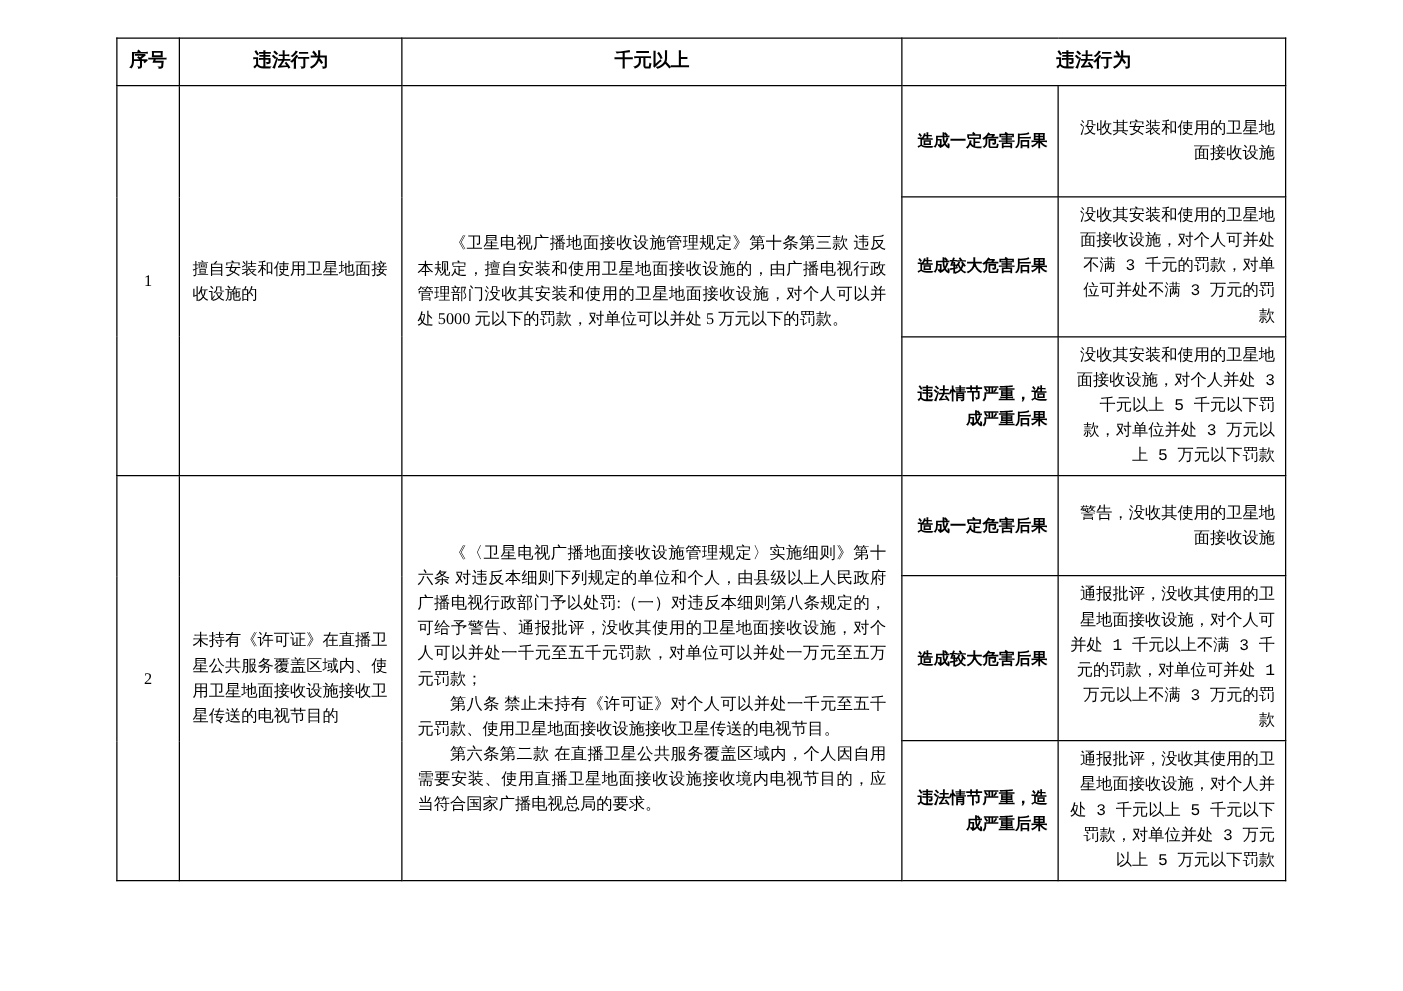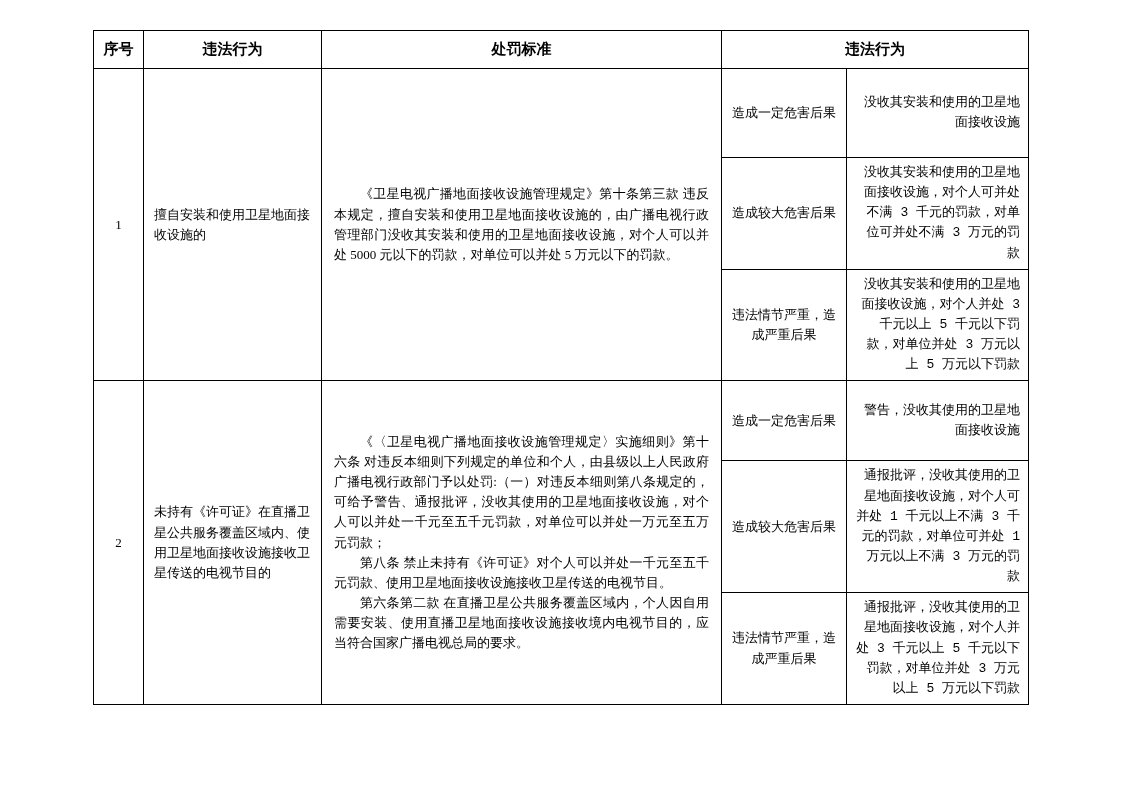--- a/index.html
+++ b/index.html
@@ -48,21 +48,21 @@
   .col-no      { width: 50px; }
   .col-viol    { width: 178px; }
   .col-legal   { width: 400px; }
   .col-sit     { width: 125px; }
   .col-std     { width: 182px; }
 
   td.cell-no { text-align: center; }
   td.cell-violation { text-align: left; padding: 24px 10px; }
   td.cell-legal { text-align: justify; padding: 6px 12px; }
   td.cell-legal p { margin: 0; text-indent: 2em; }
-  td.cell-situation { text-align: center; }
+  td.cell-situation { text-align: right; font-weight: bold; }
   td.cell-standard { text-align: right; font-family: Liberation Mono, monospace; }
 
   tr.h-89 { height: 89px; }
   tr.h-93 { height: 93px; }
   tr.h-88 { height: 88px; }
   tr.h-80 { height: 80px; }
   tr.h-95 { height: 95px; }
   tr.h-87 { height: 87px; }
 
   .page-number {
@@ -85,21 +85,21 @@
       <col class="col-no">
       <col class="col-viol">
       <col class="col-legal">
       <col class="col-sit">
       <col class="col-std">
     </colgroup>
     <thead>
       <tr>
         <th>序号</th>
         <th>违法行为</th>
-        <th>处罚标准</th>
+        <th>千元以上</th>
         <th colspan="2">违法行为</th>
       </tr>
     </thead>
     <tbody>
 
       <tr class="h-89">
         <td class="cell-no" rowspan="3">1</td>
         <td class="cell-violation" rowspan="3">擅自安装和使用卫星地面接收设施的</td>
         <td class="cell-legal" rowspan="3">
           <p>《卫星电视广播地面接收设施管理规定》第十条第三款 违反本规定，擅自安装和使用卫星地面接收设施的，由广播电视行政管理部门没收其安装和使用的卫星地面接收设施，对个人可以并处 5000 元以下的罚款，对单位可以并处 5 万元以下的罚款。</p>

